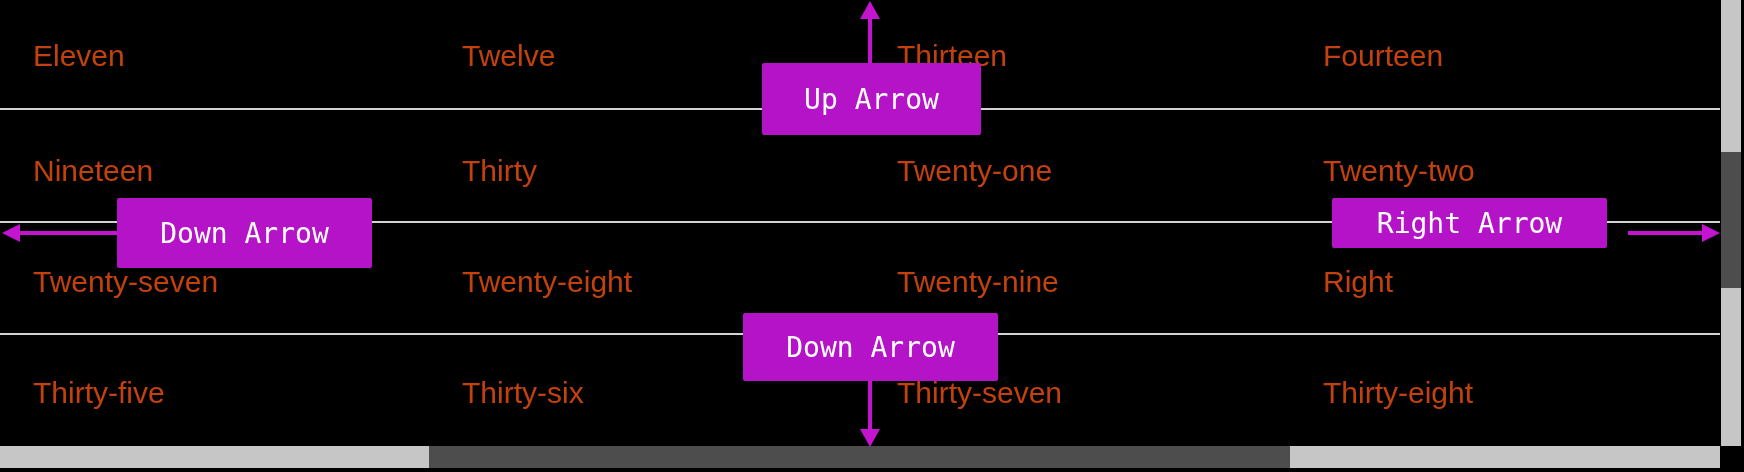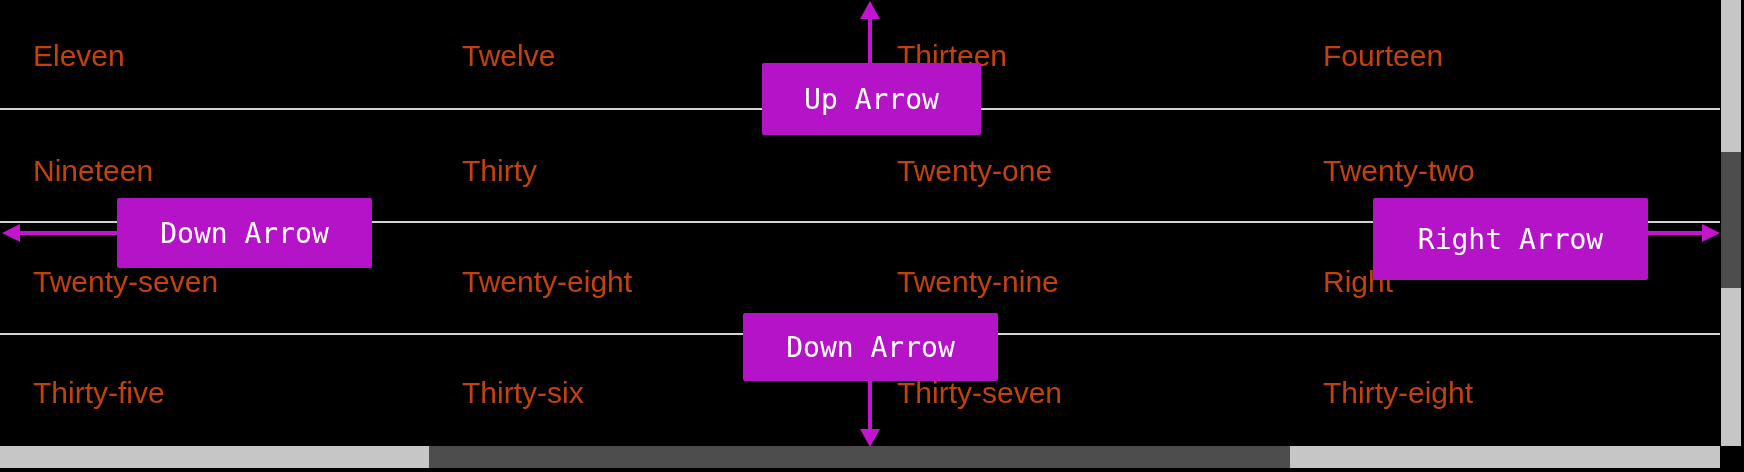--- a/index.html
+++ b/index.html
@@ -23,21 +23,21 @@
   .tri-down{border-left:10px solid transparent;border-right:10px solid transparent;border-top:18px solid #c414cf}
   .tri-left{border-top:9px solid transparent;border-bottom:9px solid transparent;border-right:18px solid #c414cf}
   .tri-right{border-top:9px solid transparent;border-bottom:9px solid transparent;border-left:18px solid #c414cf}
   .sb-track-v{position:absolute;left:1721px;top:0;width:20px;height:446px;background:#c6c6c6}
   .sb-thumb-v{position:absolute;left:1721px;top:152px;width:20px;height:136px;background:#4d4d4d}
   .sb-track-h{position:absolute;left:0;top:446px;width:1720px;height:22px;background:#c6c6c6}
   .sb-thumb-h{position:absolute;left:429px;top:446px;width:861px;height:22px;background:#4d4d4d}
 
   #ann-up{left:762px;top:63px;width:219px;height:72px}
   #ann-left{left:117px;top:198px;width:255px;height:70px}
-  #ann-right{left:1373px;top:198px;width:275px;height:82px}
+  #ann-right{left:1332px;top:198px;width:275px;height:50px}
   #ann-down{left:743px;top:313px;width:255px;height:68px}
 
   #shaft-up{left:868px;top:4px;width:4px;height:60px}
   #shaft-down{left:868px;top:381px;width:4px;height:50px}
   #shaft-left{left:10px;top:231px;width:108px;height:4px}
   #shaft-right{left:1628px;top:231px;width:76px;height:4px}
 
   #head-up{left:860px;top:1px}
   #head-down{left:860px;top:429px}
   #head-left{left:2px;top:224px}

